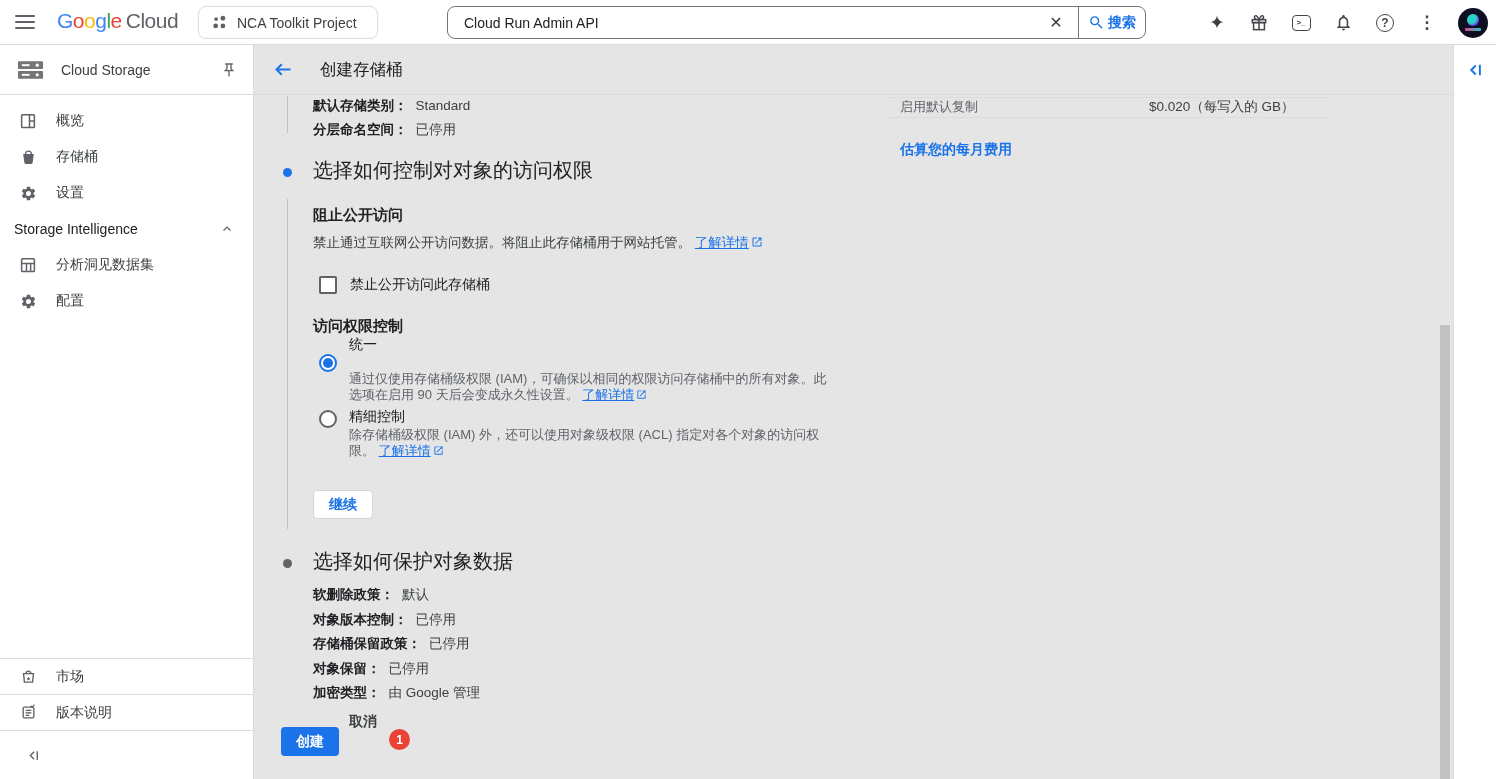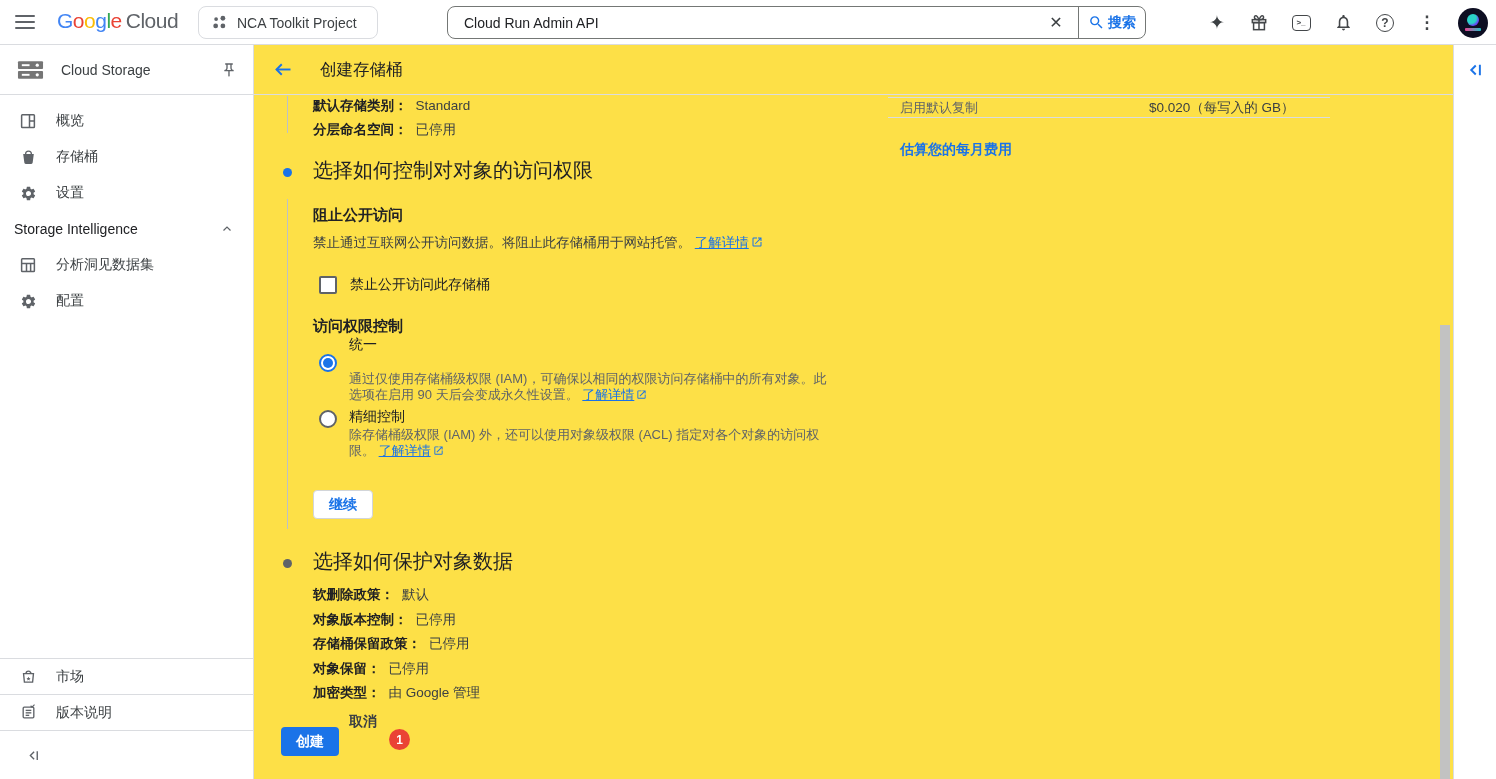--- a/index.html
+++ b/index.html
@@ -41,21 +41,21 @@
   .sb-nav{padding-top:8px;}
   .sb-item{height:36px;display:flex;align-items:center;padding-left:19px;cursor:pointer;}
   .sb-ic{width:18px;height:18px;color:#5f6368;display:flex;align-items:center;justify-content:center;}
   .sb-label{font-size:14px;color:#3c4043;margin-left:19px;}
   .sb-section{height:36px;display:flex;align-items:center;justify-content:space-between;padding:0 20px 0 14px;cursor:pointer;}
   .sb-section .stitle{font-size:14px;color:#202124;}
   .sb-footer{position:absolute;left:0;right:0;bottom:0;}
   .sb-frow{border-top:1px solid #dadce0;}
   .sb-collapse{border-top:1px solid #dadce0;height:49px;display:flex;align-items:center;padding-left:26px;color:#5f6368;cursor:pointer;}
   
-  .main{position:absolute;top:45px;left:254px;right:43px;bottom:0;background:#fde047;}
+  .main{position:absolute;top:45px;left:254px;right:43px;bottom:0;background:#e5e5e5;}
   .main-header{height:50px;border-bottom:1px solid #dadce0;display:flex;align-items:center;padding-left:19px;}
   .back-arrow{color:#1a73e8;cursor:pointer;display:flex;}
   .page-title{font-size:16.5px;color:#202124;margin-left:26px;}
   .content{position:absolute;top:50px;left:0;right:0;bottom:0;overflow:hidden;}
   .vline{position:absolute;width:1px;background:#bdc1c6;}
   .vline1{left:33px;top:1px;height:37px;}
   .vline2{left:33px;top:104px;height:330px;}
   .prev-summary{position:absolute;left:59px;top:-1px;font-size:13.5px;line-height:24px;}
   .kv .k{font-weight:bold;color:#202124;}
   .kv .v{color:#3c4043;margin-left:8px;}
@@ -80,21 +80,21 @@
   .opt-label{position:absolute;left:95px;font-size:14px;color:#202124;cursor:pointer;}
   .ol1{top:241px;} .ol2{top:313px;}
   .opt-desc{position:absolute;left:95px;width:484px;font-size:13px;line-height:15.5px;color:#5f6368;}
   .od1{top:276px;} .od2{top:332px;}
   .btn-outline{position:absolute;left:59px;top:395px;height:29px;padding:0 15px;border:1px solid #d2d5d9;border-radius:4px;background:#fff;color:#1a73e8;font-size:14px;font-weight:bold;font-family:inherit;cursor:pointer;}
   .summary-list{position:absolute;left:59px;top:488px;font-size:13.5px;line-height:24.5px;}
   .btn-create{position:absolute;left:27px;top:632px;height:29px;padding:0 15px;background:#1a73e8;border:none;border-radius:4px;color:#fff;font-size:14px;font-weight:bold;font-family:inherit;cursor:pointer;}
   .btn-cancel{position:absolute;left:95px;top:618px;background:none;border:none;color:#3c4043;font-size:14px;font-weight:bold;font-family:inherit;cursor:pointer;}
   .badge{position:absolute;left:135px;top:634px;width:21px;height:21px;border-radius:50%;background:#ea4335;color:#fff;font-size:12px;font-weight:bold;display:flex;align-items:center;justify-content:center;}
   .cost-table{position:absolute;left:634px;top:2px;width:442px;}
-  .cost-row{height:21px;border-top:1px solid #dadce0;border-bottom:1px solid #dadce0;display:flex;align-items:center;}
+  .cost-row{height:21px;border-top:1px solid #dadce0;border-bottom:1px solid #dadce0;display:flex;}
   .cost-row .cl{flex:0 0 261px;padding-left:12px;font-size:13px;color:#5f6368;}
   .cost-row .cv{font-size:13.5px;color:#3c4043;}
   .estimate-link{position:absolute;left:646px;top:46px;font-size:14px;font-weight:bold;color:#1a73e8;text-decoration:none;cursor:pointer;}
   .scrollbar{position:absolute;right:3px;top:230px;bottom:0;width:10px;background:#c2c2c2;cursor:pointer;}
   
   .rail{position:absolute;top:45px;right:0;bottom:0;width:43px;background:#fff;border-left:1px solid #dadce0;}
   .rail-collapse{margin:15px auto 0;width:20px;height:20px;color:#1a73e8;cursor:pointer;display:flex;align-items:center;justify-content:center;}
 </style>
 </head>
 <body>

